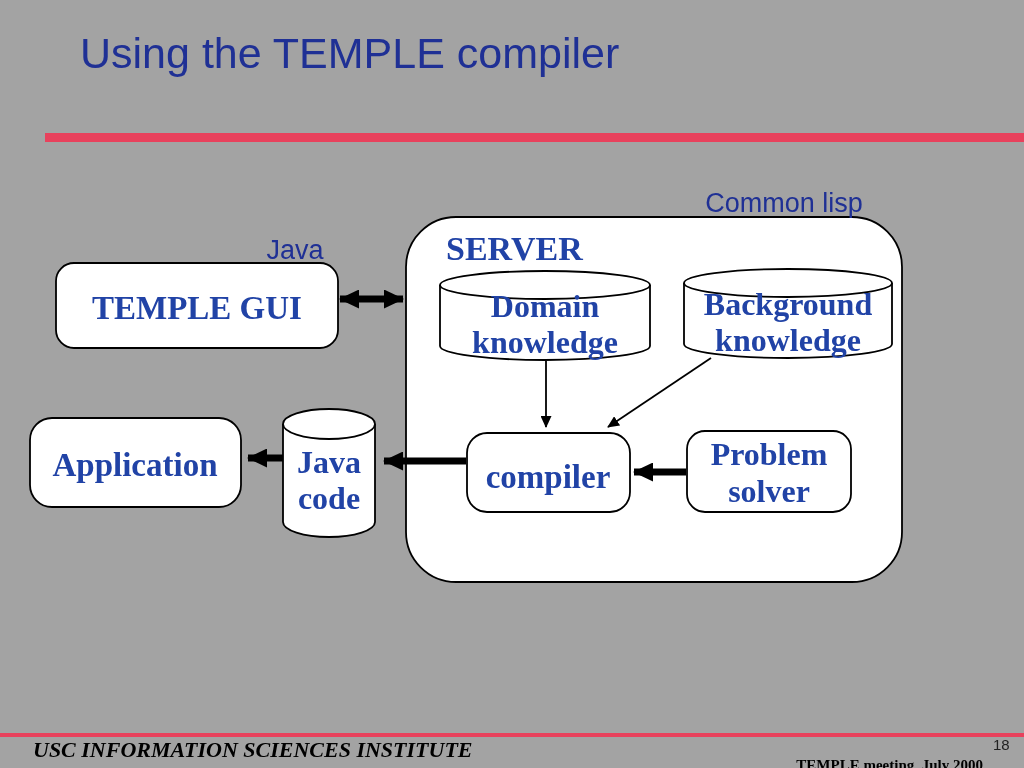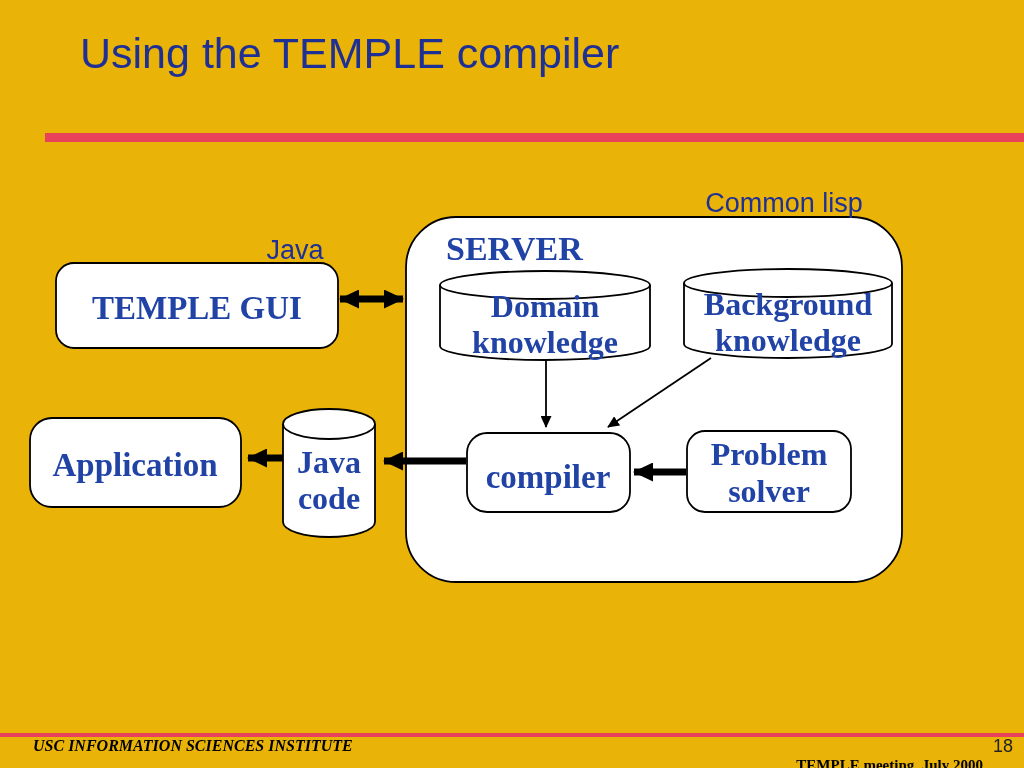--- a/index.html
+++ b/index.html
@@ -1,17 +1,17 @@
 <!DOCTYPE html>
 <html><head>
 <meta charset="utf-8">
 <style>
   html,body{margin:0;padding:0;background:#888;}
   .slide{
-    position:relative;width:1024px;height:768px;background:#eab308;
+    position:relative;width:1024px;height:768px;background:#a3a3a3;
     overflow:hidden;font-family:"Liberation Sans",sans-serif;
   }
   .title{
     position:absolute;left:80px;top:27px;
     font:43px/52px "Liberation Sans",sans-serif;
     color:#1f3095;letter-spacing:0;
   }
   .rule-title{
     position:absolute;left:45px;top:133px;width:979px;height:9px;background:#e8415c;
   }
@@ -23,29 +23,29 @@
   .thick{stroke:#000000;stroke-width:7;fill:none;}
   .thin{stroke:#000000;stroke-width:1.8;fill:none;}
   .t-serif{font-family:"Liberation Serif",serif;font-weight:bold;fill:#2143a6;}
   .t-sans{font-family:"Liberation Sans",sans-serif;font-size:27px;fill:#1f3095;}
   .t-34{font-size:34px;}
   .t-33{font-size:33px;}
   .t-32{font-size:32px;}
   .footer-left{
     position:absolute;left:33px;top:737px;
     font-family:"Liberation Serif",serif;font-weight:bold;font-style:italic;
-    font-size:16px;color:#000000;
+    font-size:22px;color:#000000;
   }
   .footer-right{
     position:absolute;right:41px;top:741px;
     font-family:"Liberation Serif",serif;font-weight:bold;font-size:15px;color:#000000;margin-top:16px;
   }
   .footer-page{
     position:absolute;left:993px;top:736px;
-    font-family:"Liberation Sans",sans-serif;font-size:18px;color:#222222;
+    font-family:"Liberation Sans",sans-serif;font-size:15px;color:#222222;
   }
 </style>
 </head>
 <body>
 
 <div class="slide">
 
   <div class="title">
     <div>Using the TEMPLE compiler</div>
   </div>

